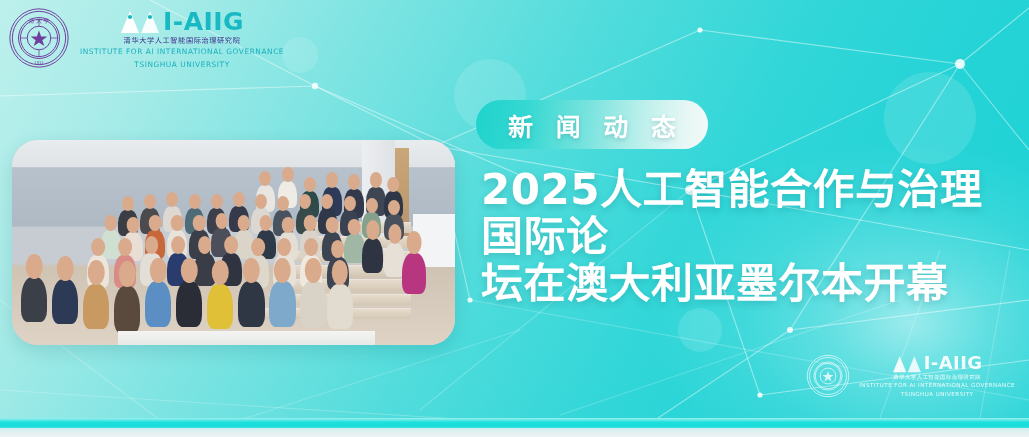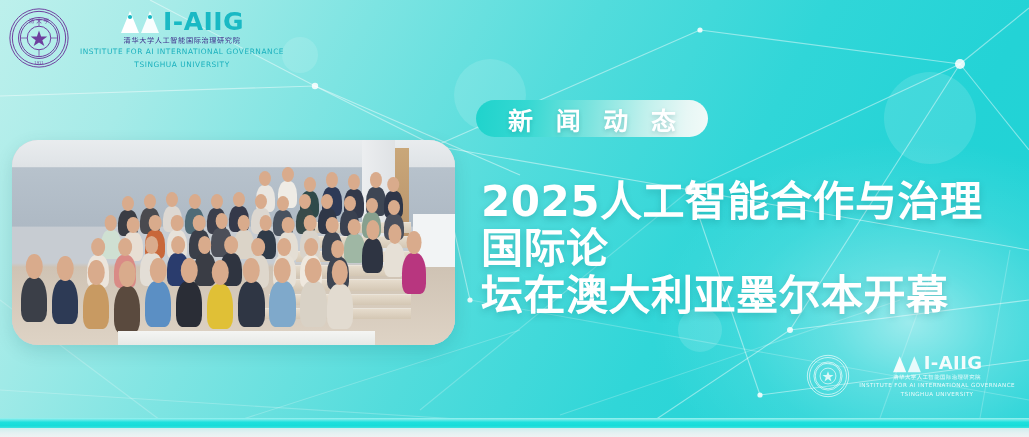--- a/index.html
+++ b/index.html
@@ -193,21 +193,21 @@
     position:absolute; left:24%; bottom:0; width:58%; height:7%;
     background: linear-gradient(180deg,#f4f5f3,#e7e9e6);
   }
 
   
   .news-pill {
     position: absolute;
     left: 476px;
     top: 100px;
     width: 232px;
-    height: 37px;
+    height: 49px;
     border-radius: 25px;
     background: linear-gradient(96deg,
         #1fd3cc 0%,
         #35d8d2 22%,
         #79e3de 48%,
         #bff0ec 72%,
         #e7f7f5 90%,
         #f2faf8 100%);
     display: flex;
     align-items: center;
@@ -220,21 +220,21 @@
     letter-spacing: 7px;
     text-indent: 7px;
     text-shadow: 0 2px 4px rgba(0,90,95,.22);
     font-family: "DejaVu Sans", sans-serif;
   }
 
   
   .headline {
     position: absolute;
     left: 481px;
-    top: 178px;
+    top: 166px;
     width: 530px;
     color: #ffffff;
     font-size: 42px;
     font-weight: 700;
     line-height: 1.12;
     letter-spacing: .5px;
     text-shadow: 0 3px 7px rgba(0,85,90,.22);
     font-family: "DejaVu Sans", sans-serif;
     white-space: pre-line;
   }

